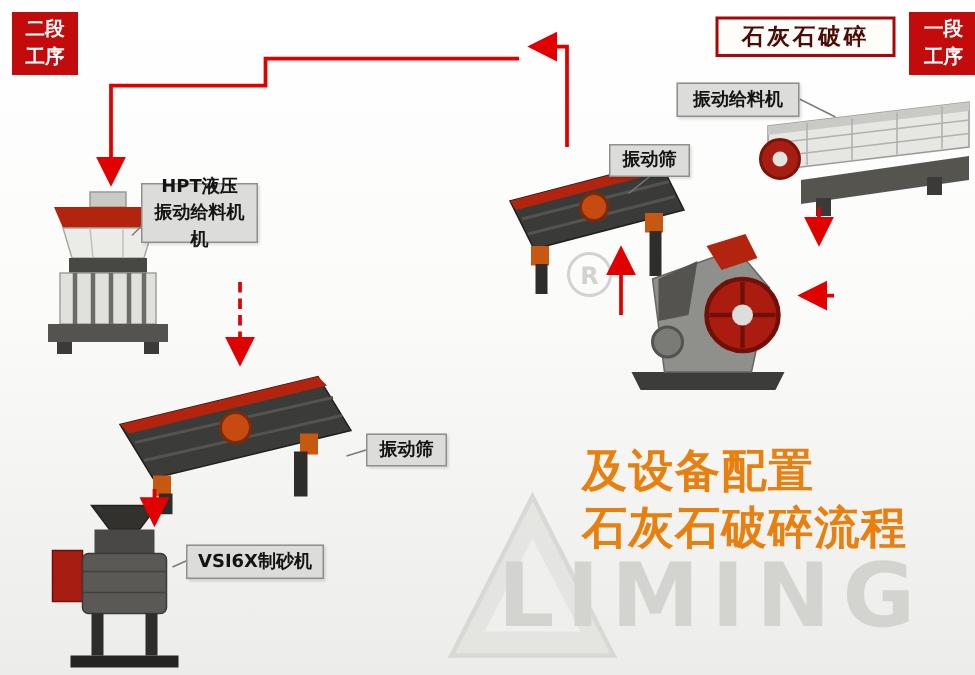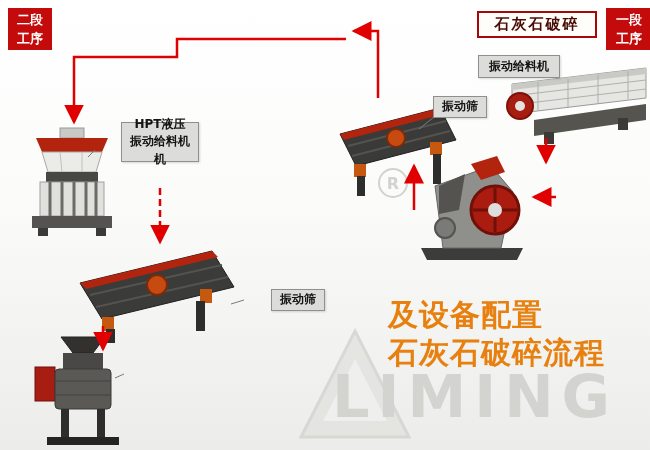--- a/index.html
+++ b/index.html
@@ -18,21 +18,20 @@
     background:#fffdf9;border:2px solid #a50808;color:#4a0c06;
     font-size:15px;font-weight:700;letter-spacing:2px;
     display:flex;align-items:center;justify-content:center;box-sizing:border-box;z-index:8;
   }
   .label-box{
     position:absolute;background:#dcdcda;border:1px solid #8f8f8b;color:#141414;
     font-size:12px;font-weight:700;line-height:1.45;display:flex;flex-direction:column;
     align-items:center;justify-content:center;text-align:center;
     box-sizing:border-box;padding:2px 5px;z-index:7;
     box-shadow:1px 1px 2px rgba(0,0,0,0.15);
-    margin-left:27px;
   }
   .machine{position:absolute;z-index:3;}
   #arrows{position:absolute;left:0;top:0;z-index:5;pointer-events:none;}
   .caption{
     position:absolute;left:388px;top:296px;width:260px;z-index:6;
     color:#e8800f;font-size:30px;font-weight:700;line-height:38px;letter-spacing:1px;
   }
   .wm-text{
     position:absolute;left:332px;top:362px;z-index:1;
     color:#d3d3d0;font-size:59px;font-weight:700;letter-spacing:8px;
@@ -177,19 +176,22 @@
     <span>振动筛</span>
   </div>
   <div class="label-box" style="left:94px;top:122px;width:78px;height:40px">
     <span>HPT液压</span>
     <span>振动给料机</span>
     <span>机</span>
   </div>
   <div class="label-box" style="left:244px;top:289px;width:54px;height:22px">
     <span>振动筛</span>
   </div>
+  <div class="label-box" style="left:124px;top:363px;width:92px;height:23px">
+    <span>VSI6X制砂机</span>
+  </div>
 
   <div class="caption">
     <div>及设备配置</div>
     <div>石灰石破碎流程</div>
   </div>
 
 </div>
 
 </body></html>

